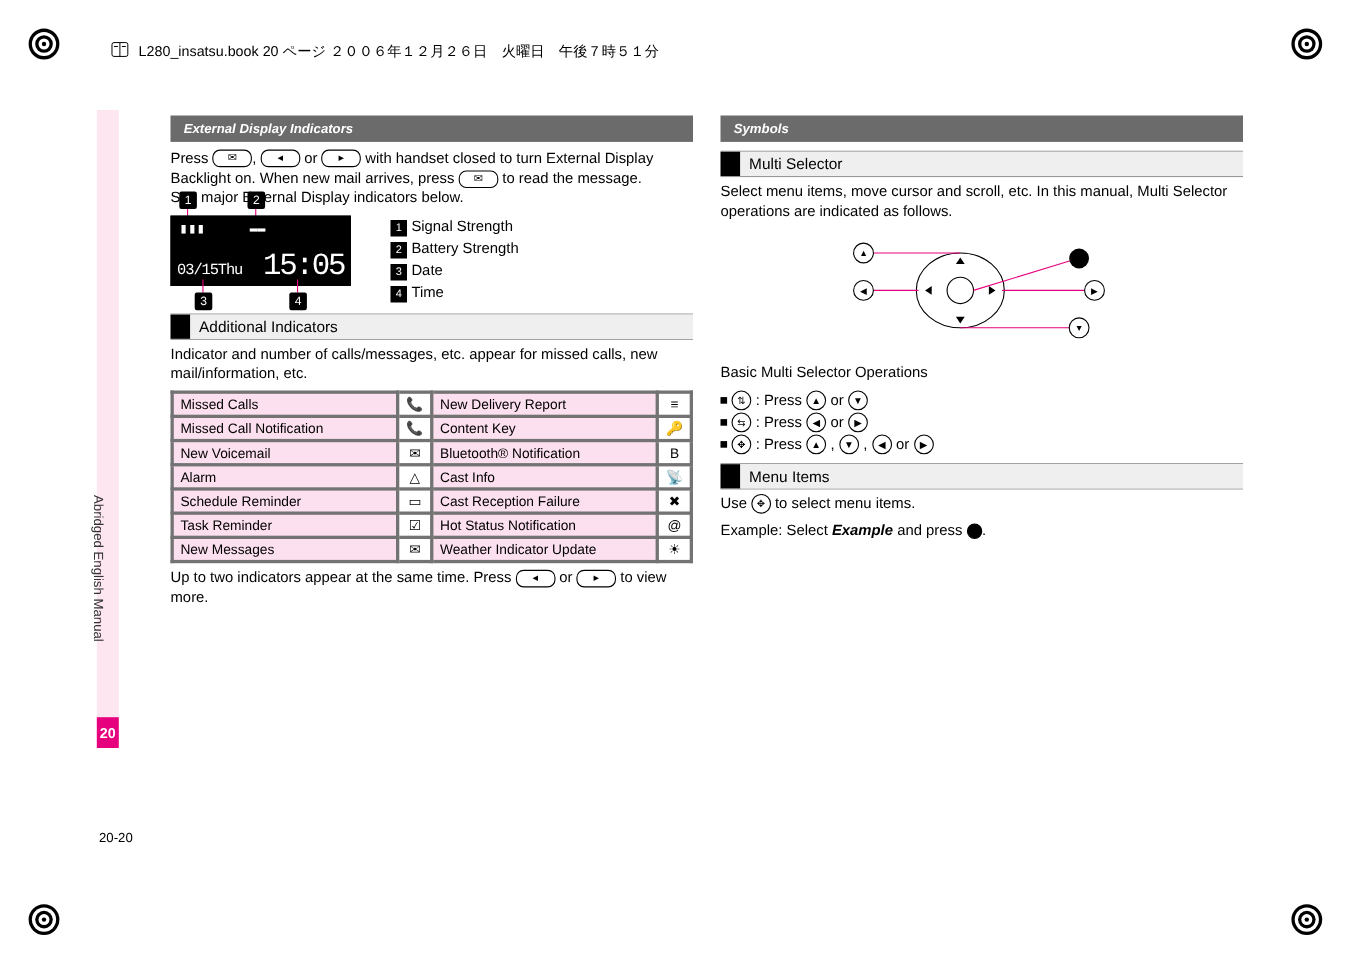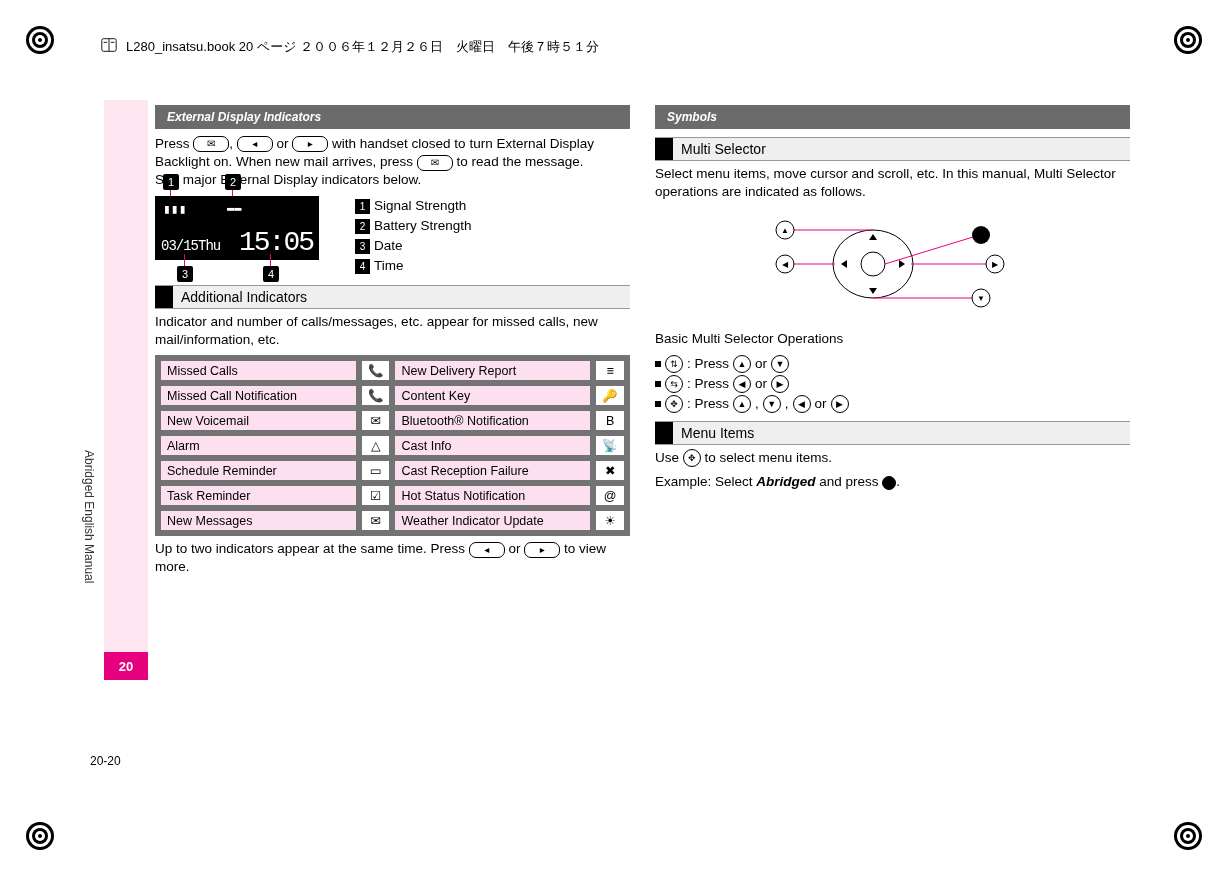--- a/index.html
+++ b/index.html
@@ -34,25 +34,24 @@
     gap:8px;
   }
   .header-line .book-icon {
     width:18px; height:18px;
   }
 
   .sidebar {
     position:absolute;
     left:88px;
     top:100px;
-    width:44px;
+    width:20px;
     height:580px;
     display:flex;
     flex-direction:column;
-    margin-left:16px;
   }
   .sidebar-top { flex:1; background:#fde6f0; }
   .sidebar-tab {
     height:28px;
     background:#e6007e;
     color:#fff;
     font-size:13px;
     font-weight:bold;
     display:flex;
     align-items:center;
@@ -163,21 +162,21 @@
     display:inline-block;width:15px;height:15px;background:#000;color:#fff;font-size:10px;text-align:center;line-height:15px;margin-right:4px;
   }
 
   table.ind {
     border-collapse:collapse;
     width:100%;
     font-size:12.5px;
     margin:4px 0;
   }
   table.ind td {
-    border:6px solid #737373;
+    border:3px solid #737373;
     padding:2px 6px;
   }
   table.ind td.name { background:#fde0ef; width:44%; }
   table.ind td.sym { width:6%; text-align:center; }
 
   .ms-diagram {
     text-align:center;
     margin:8px 0;
   }
 
@@ -414,16 +413,16 @@
     </div>
 
     <div class="sub-head">
       <div class="blk"></div>
         <div class="lbl">Menu Items</div>
     </div>
     <p>
       <span>Use </span><span class="circ">✥</span><span> to select menu items.</span>
     </p>
     <p>
-      <span>Example: Select </span><em class="ital">Abridged</em><span> and press </span><span class="dot"></span><span>.</span>
+      <span>Example: Select </span><em class="ital">Example</em><span> and press </span><span class="dot"></span><span>.</span>
     </p>
   </div>
 </div>
 
 </body></html>

